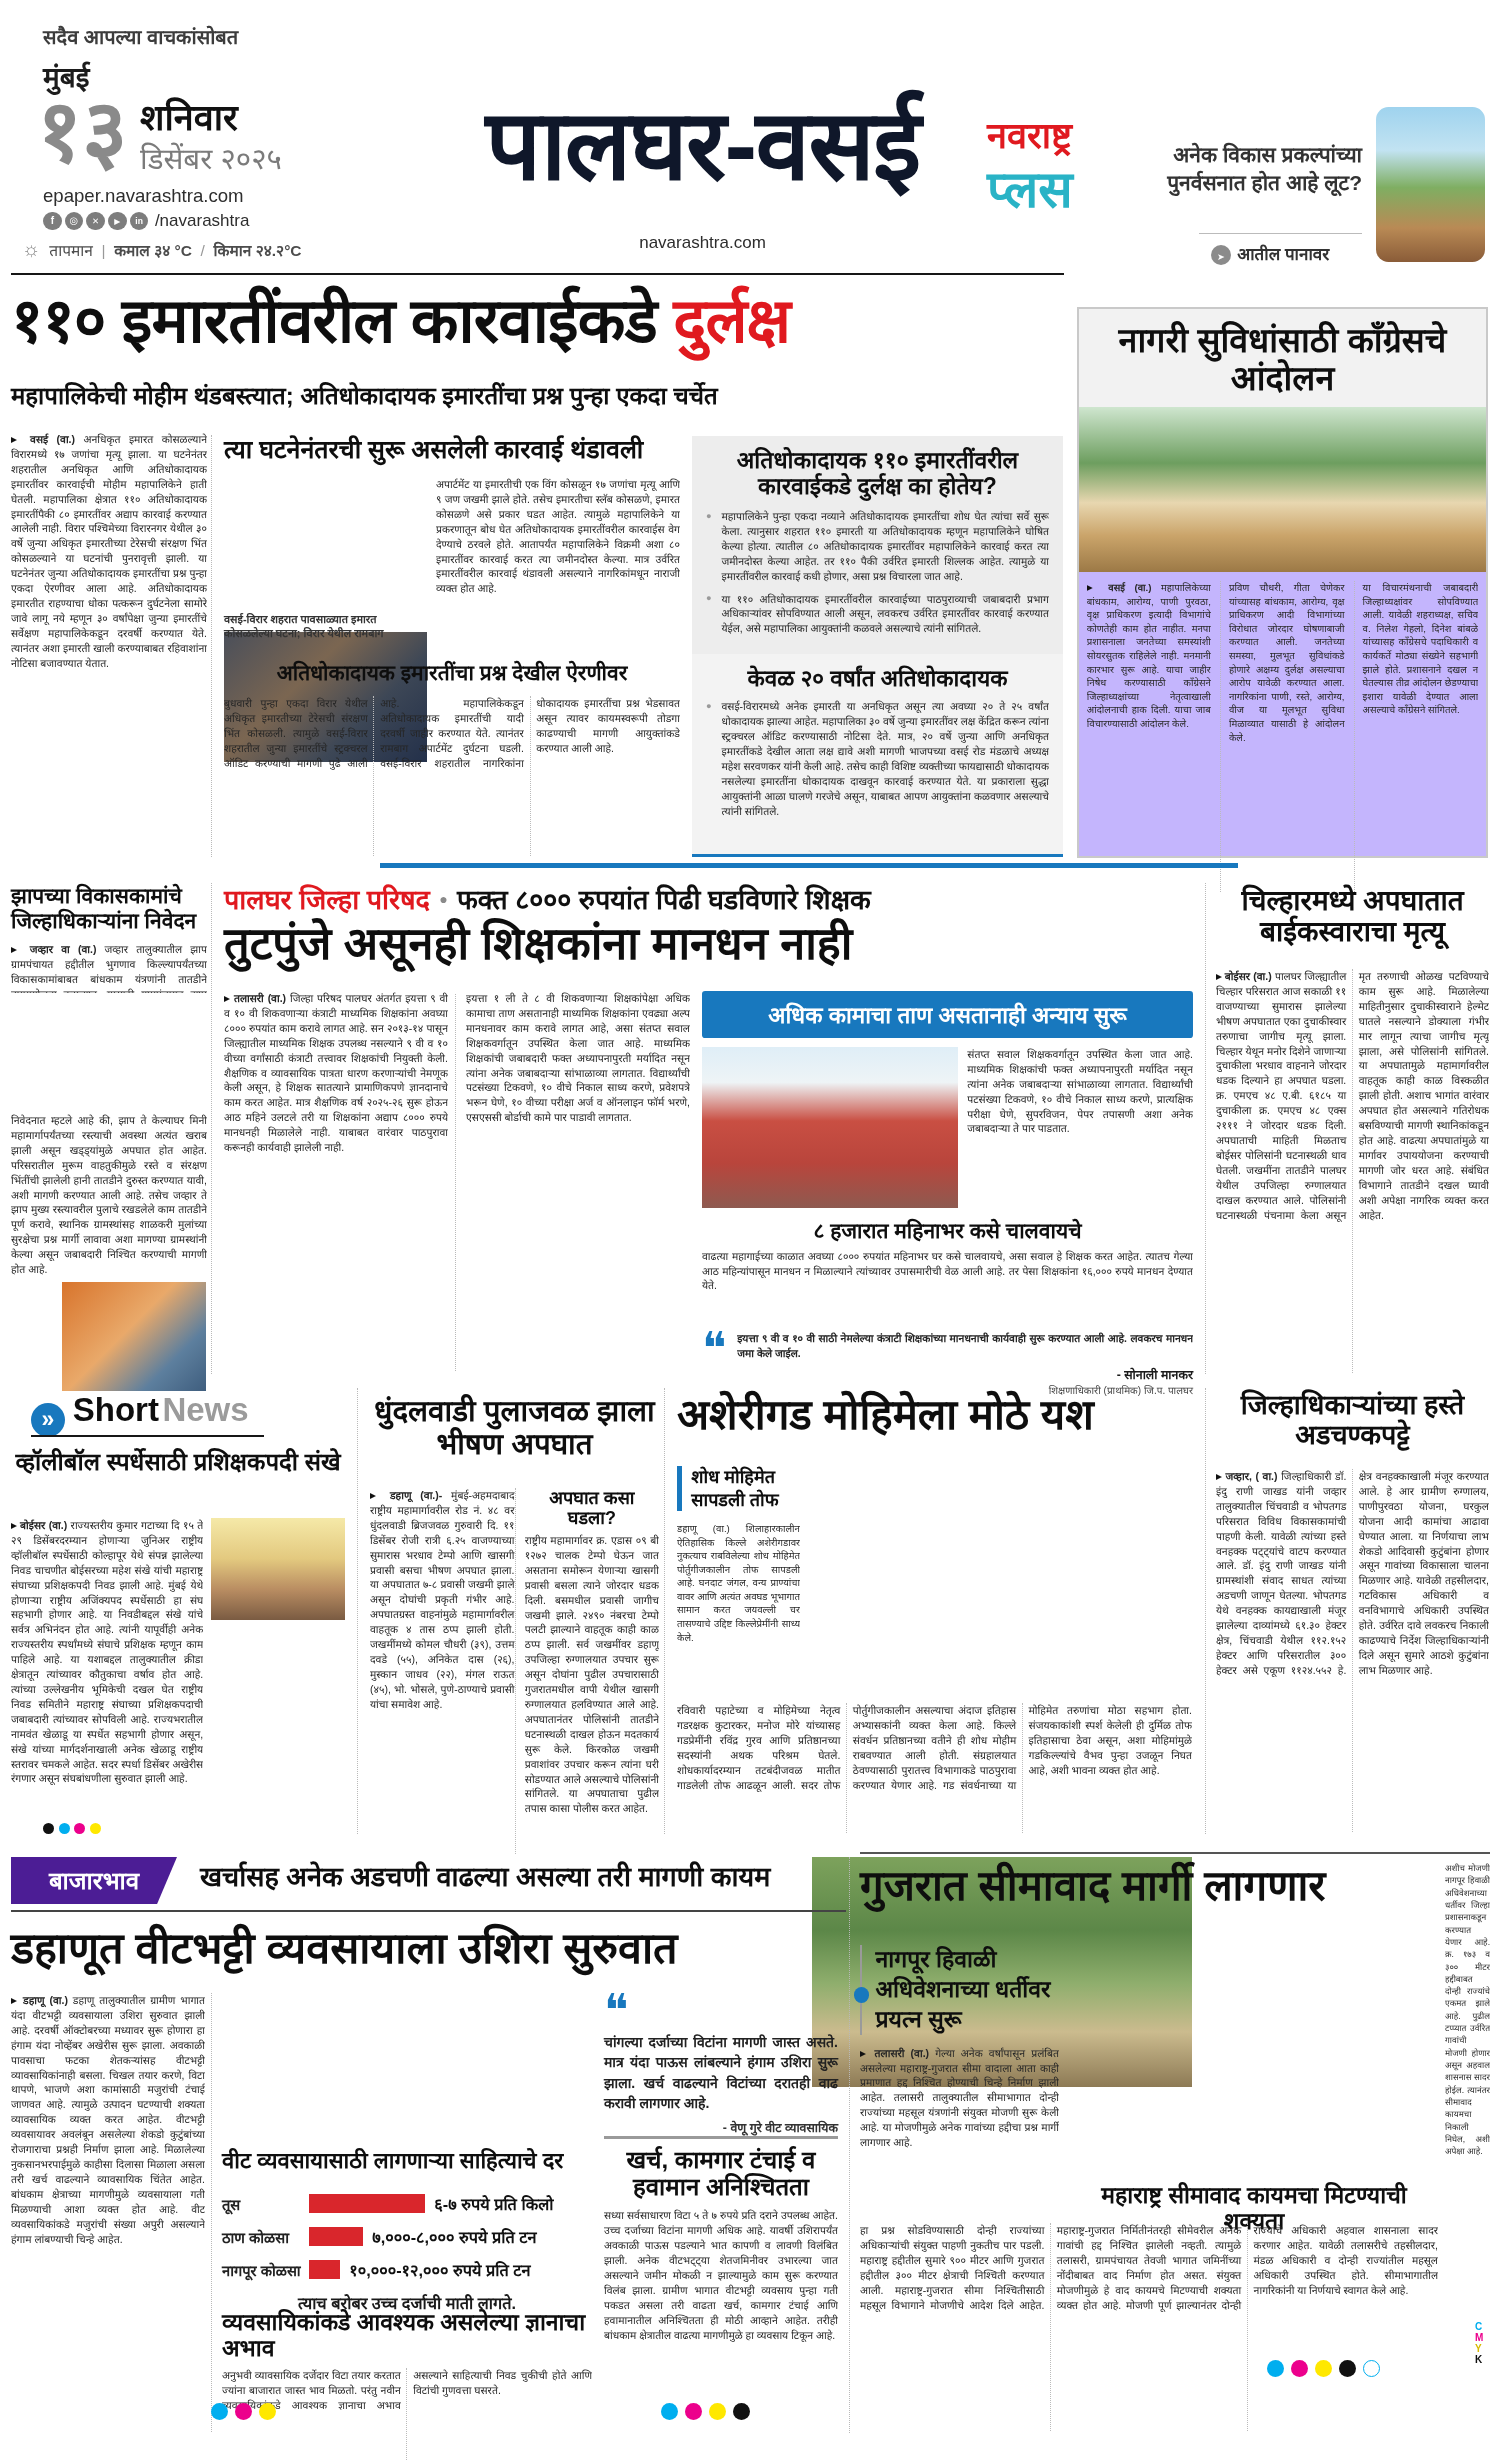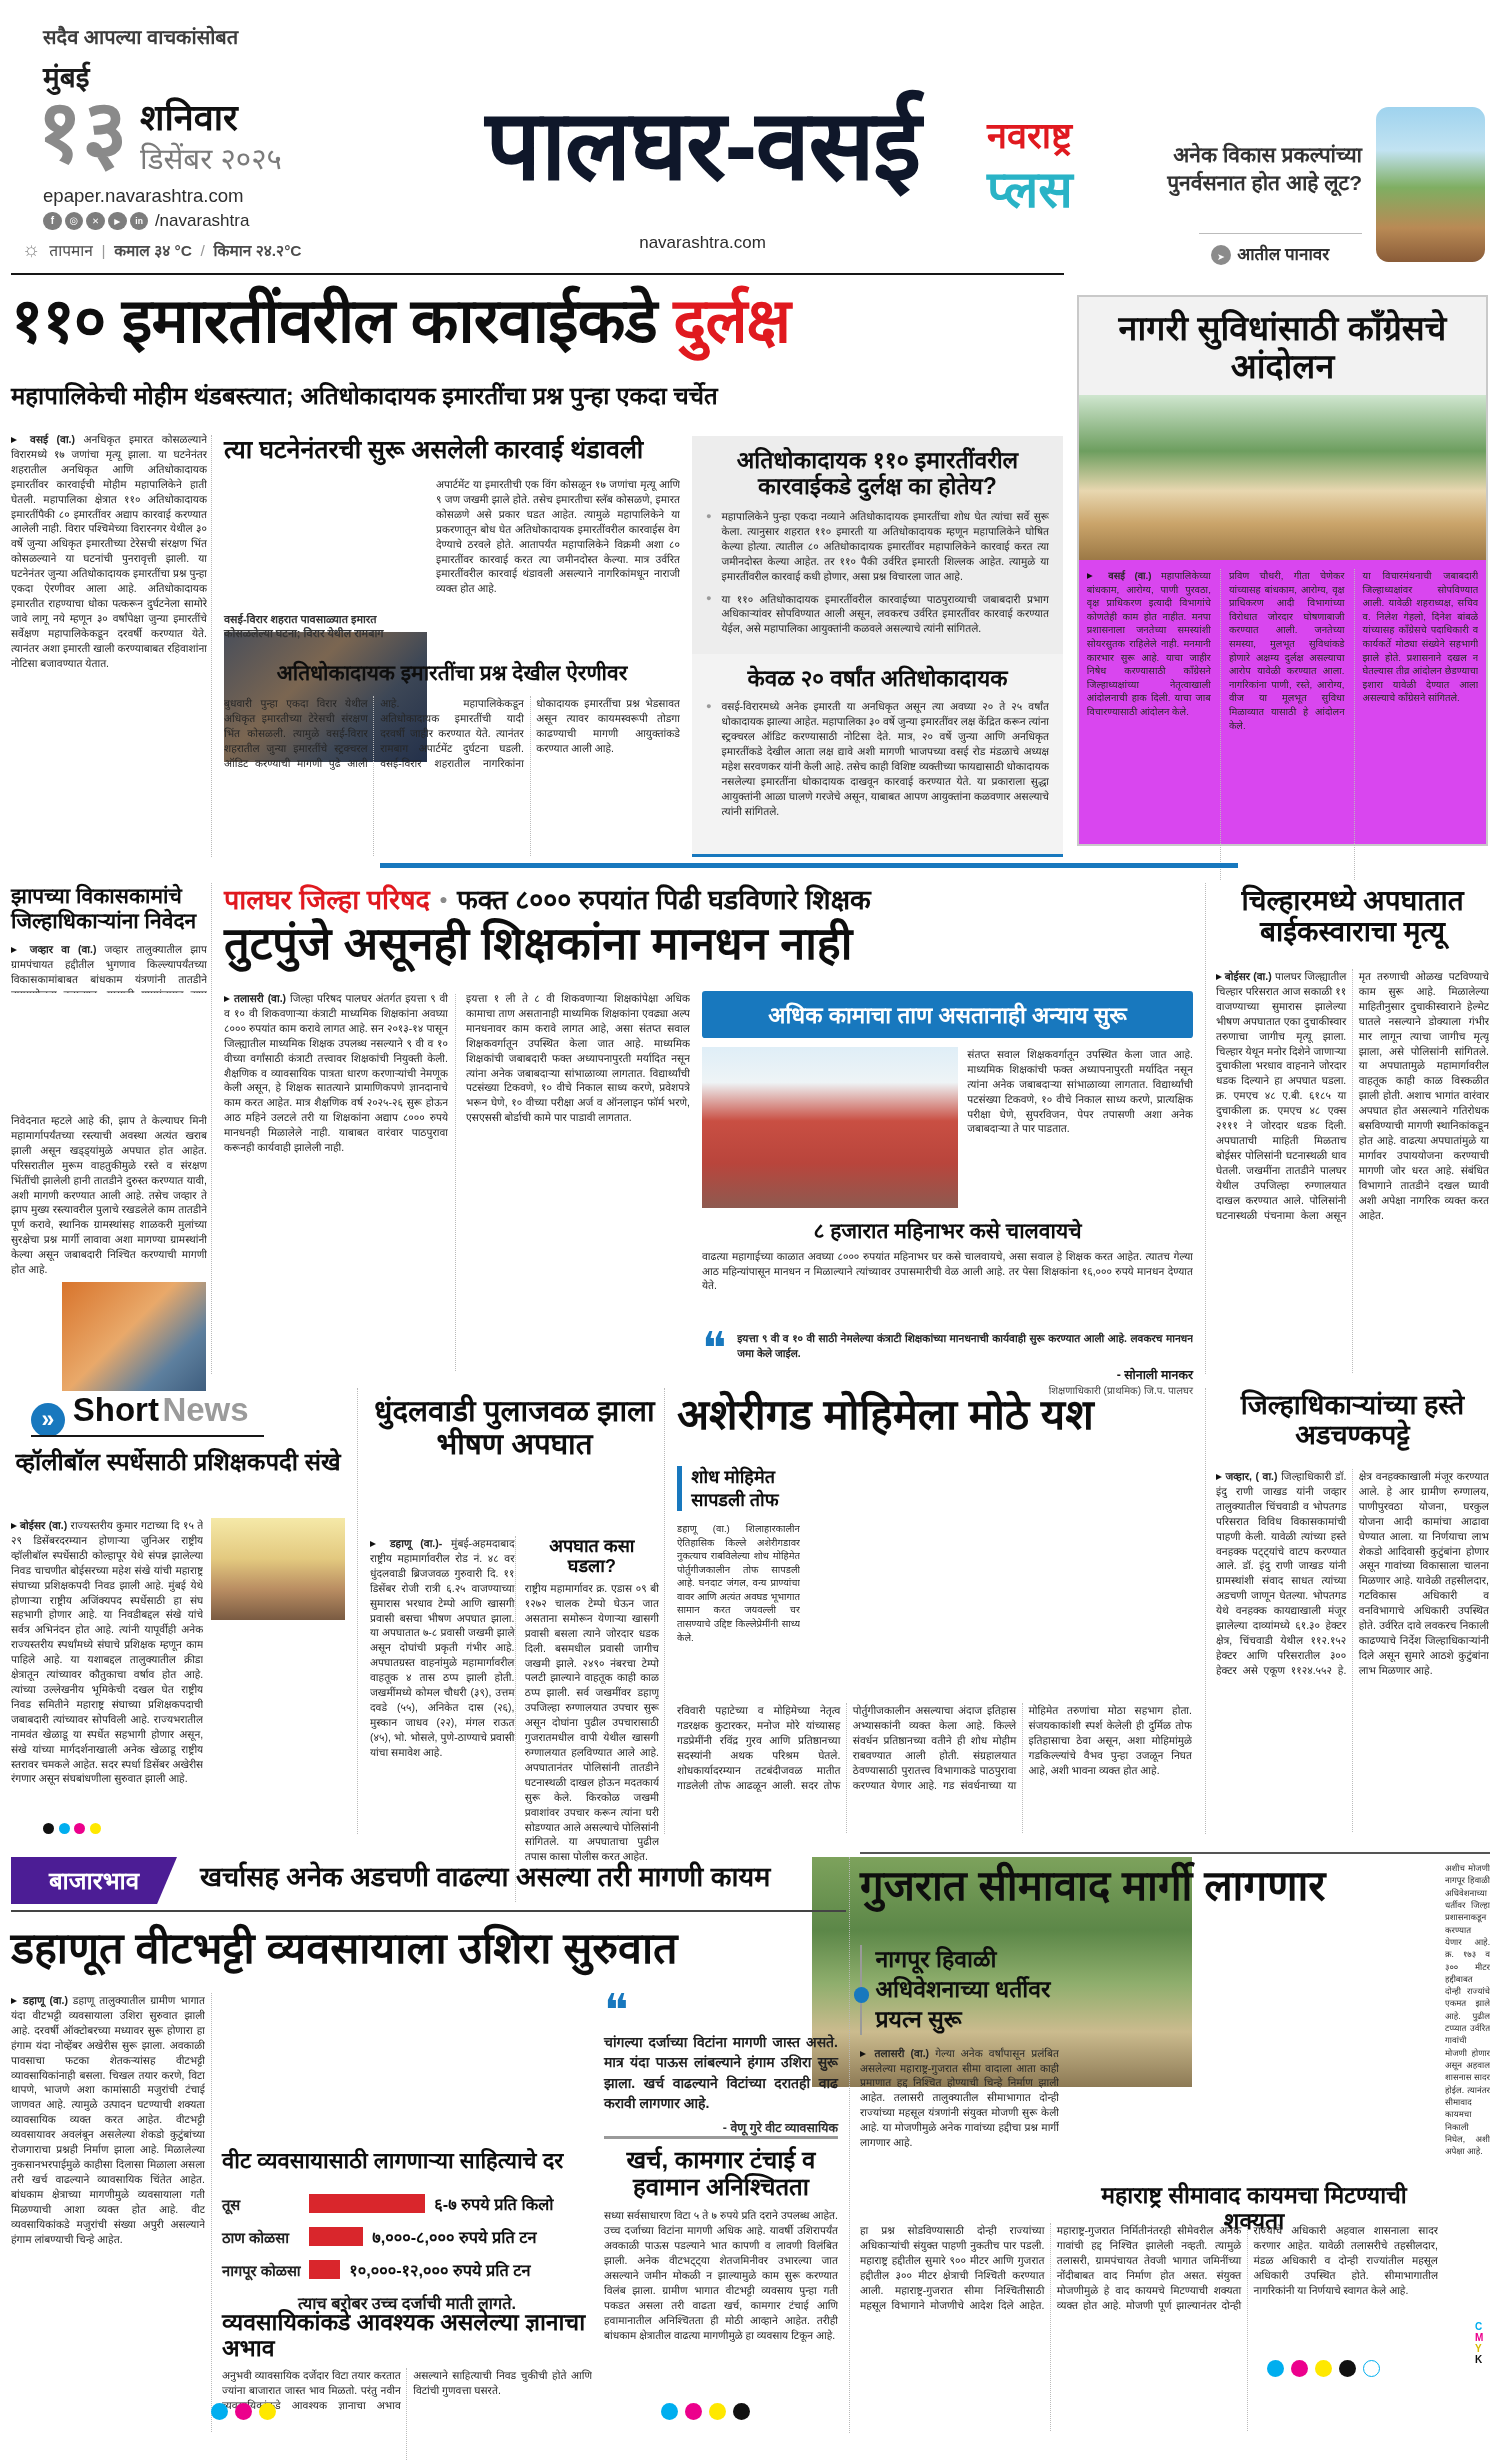--- a/index.html
+++ b/index.html
@@ -123,21 +123,21 @@
   <div class="abs graybox" style="left:692px;top:436px;width:371px">
     <div class="headline center" style="font-size:23px;margin-bottom:9.3px">अतिधोकादायक ११० इमारतींवरील कारवाईकडे दुर्लक्ष का होतेय?</div>
     <div class="bullet body-text" style="height:auto">महापालिकेने पुन्हा एकदा नव्याने अतिधोकादायक इमारतींचा शोध घेत त्यांचा सर्वे सुरू केला. त्यानुसार शहरात ११० इमारती या अतिधोकादायक म्हणून महापालिकेने घोषित केल्या होत्या. त्यातील ८० अतिधोकादायक इमारतींवर महापालिकेने कारवाई करत त्या जमीनदोस्त केल्या आहेत. तर ११० पैकी उर्वरित इमारती शिल्लक आहेत. त्यामुळे या इमारतींवरील कारवाई कधी होणार, असा प्रश्न विचारला जात आहे.</div>
     <div class="bullet body-text" style="height:auto">या ११० अतिधोकादायक इमारतींवरील कारवाईच्या पाठपुराव्याची जबाबदारी प्रभाग अधिकाऱ्यांवर सोपविण्यात आली असून, लवकरच उर्वरित इमारतींवर कारवाई करण्यात येईल, असे महापालिका आयुक्तांनी कळवले असल्याचे त्यांनी सांगितले.</div>
   </div>
   <div class="abs graybox2" style="left:692px;top:654px;width:371px;height:203px">
     <div class="headline center" style="font-size:22.5px;margin-bottom:7.8px">केवळ २० वर्षांत अतिधोकादायक</div>
     <div class="bullet body-text" style="height:147px">वसई-विरारमध्ये अनेक इमारती या अनधिकृत असून त्या अवघ्या २० ते २५ वर्षांत धोकादायक झाल्या आहेत. महापालिका ३० वर्षे जुन्या इमारतींवर लक्ष केंद्रित करून त्यांना स्ट्रक्चरल ऑडिट करण्यासाठी नोटिसा देते. मात्र, २० वर्षे जुन्या आणि अनधिकृत इमारतींकडे देखील आता लक्ष द्यावे अशी मागणी भाजपच्या वसई रोड मंडळाचे अध्यक्ष महेश सरवणकर यांनी केली आहे. तसेच काही विशिष्ट व्यक्तीच्या फायद्यासाठी धोकादायक नसलेल्या इमारतींना धोकादायक दाखवून कारवाई करण्यात येते. या प्रकाराला सुद्धा आयुक्तांनी आळा घालणे गरजेचे असून, याबाबत आपण आयुक्तांना कळवणार असल्याचे त्यांनी सांगितले.</div>
   </div>
 
-  <div class="abs" style="left:1077px;top:295px;width:411px;height:551px;border:2.3px solid #c9c9c9;background:#d946ef">
+  <div class="abs" style="left:1077px;top:307px;width:411px;height:551px;border:2.3px solid #c9c9c9;background:#c4b5fd">
     <div style="background:#f2f2f2;padding:12.4px 7.8px 9.3px">
       <div class="headline center" style="font-size:34px">नागरी सुविधांसाठी काँग्रेसचे आंदोलन</div>
     </div>
     <div class="photo ph-rally" style="width:100%;height:165px"></div>
     <div style="display:flex;gap:9.3px;padding:9.3px 7.8px">
       <div class="small-text" style="width:33%;height:311px">
         <span class="dateline">वसई (वा.)</span>
         <span>महापालिकेच्या बांधकाम, आरोग्य, पाणी पुरवठा, वृक्ष प्राधिकरण इत्यादी विभागांचे कोणतेही काम होत नाहीत. मनपा प्रशासनाला जनतेच्या समस्यांशी सोयरसुतक राहिलेले नाही. मनमानी कारभार सुरू आहे. याचा जाहीर निषेध करण्यासाठी काँग्रेसने जिल्हाध्यक्षांच्या नेतृत्वाखाली आंदोलनाची हाक दिली. याचा जाब विचारण्यासाठी आंदोलन केले.</span>
       </div>
       <div class="small-text" style="width:33%;height:311px;border-left:0.8px dotted #bbb;padding-left:7.8px">प्रविण चौधरी, गीता चेणेकर यांच्यासह बांधकाम, आरोग्य, वृक्ष प्राधिकरण आदी विभागांच्या विरोधात जोरदार घोषणाबाजी करण्यात आली. जनतेच्या समस्या, मुलभूत सुविधांकडे होणारे अक्षम्य दुर्लक्ष असल्याचा आरोप यावेळी करण्यात आला. नागरिकांना पाणी, रस्ते, आरोग्य, वीज या मूलभूत सुविधा मिळाव्यात यासाठी हे आंदोलन केले.</div>
@@ -207,21 +207,21 @@
       <span>राज्यस्तरीय कुमार गटाच्या दि १५ ते २९ डिसेंबरदरम्यान होणाऱ्या जुनिअर राष्ट्रीय व्हॉलीबॉल स्पर्धेसाठी कोल्हापूर येथे संपन्न झालेल्या निवड चाचणीत बोईसरच्या महेश संखे यांची महाराष्ट्र संघाच्या प्रशिक्षकपदी निवड झाली आहे. मुंबई येथे होणाऱ्या राष्ट्रीय अजिंक्यपद स्पर्धेसाठी हा संघ सहभागी होणार आहे. या निवडीबद्दल संखे यांचे सर्वत्र अभिनंदन होत आहे. त्यांनी यापूर्वीही अनेक राज्यस्तरीय स्पर्धांमध्ये संघाचे प्रशिक्षक म्हणून काम पाहिले आहे. या यशाबद्दल तालुक्यातील क्रीडा क्षेत्रातून त्यांच्यावर कौतुकाचा वर्षाव होत आहे. त्यांच्या उल्लेखनीय भूमिकेची दखल घेत राष्ट्रीय निवड समितीने महाराष्ट्र संघाच्या प्रशिक्षकपदाची जबाबदारी त्यांच्यावर सोपविली आहे. राज्यभरातील नामवंत खेळाडू या स्पर्धेत सहभागी होणार असून, संखे यांच्या मार्गदर्शनाखाली अनेक खेळाडू राष्ट्रीय स्तरावर चमकले आहेत. सदर स्पर्धा डिसेंबर अखेरीस रंगणार असून संघबांधणीला सुरुवात झाली आहे.</span>
     </div>
   </div>
   <div class="abs" style="left:43px;top:1823px">
     <span class="dot sm k"></span><span class="dot sm c"></span><span class="dot sm m"></span><span class="dot sm y"></span>
   </div>
 
   <div class="vdot" style="left:357px;top:1388px;height:446px"></div>
 
   <div class="abs headline center" style="left:370px;top:1394px;width:289px;font-size:29.5px">धुंदलवाडी पुलाजवळ झाला भीषण अपघात</div>
-  <div class="abs" style="left:370px;top:1536px;width:289px;display:flex;">
+  <div class="abs" style="left:370px;top:1488px;width:289px;display:flex;">
     <div style="width:50%">
       <div class="body-text" style="height:346px">
         <span class="dateline">डहाणू (वा.)-</span>
         <span>मुंबई-अहमदाबाद राष्ट्रीय महामार्गावरील रोड नं. ४८ वर धुंदलवाडी ब्रिजजवळ गुरुवारी दि. ११ डिसेंबर रोजी रात्री ६.२५ वाजण्याच्या सुमारास भरधाव टेम्पो आणि खासगी प्रवासी बसचा भीषण अपघात झाला. या अपघातात ७-८ प्रवासी जखमी झाले असून दोघांची प्रकृती गंभीर आहे. अपघातग्रस्त वाहनांमुळे महामार्गावरील वाहतूक ४ तास ठप्प झाली होती. जखमींमध्ये कोमल चौधरी (३९), उत्तम दवडे (५५), अनिकेत दास (२६), मुस्कान जाधव (२२), मंगल राऊत (४५), भो. भोसले, पुणे-ठाण्याचे प्रवासी यांचा समावेश आहे.</span>
       </div>
     </div>
     <div style="width:50%;border-left:0.8px dotted #bbb;padding-left:9.3px">
       <div class="headline center" style="font-size:18px;margin-bottom:4.7px">अपघात कसा घडला?</div>
       <div class="body-text" style="height:321px">राष्ट्रीय महामार्गावर क्र. एडास ०९ बी १२७२ चालक टेम्पो घेऊन जात असताना समोरून येणाऱ्या खासगी प्रवासी बसला त्याने जोरदार धडक दिली. बसमधील प्रवासी जागीच जखमी झाले. २४९० नंबरचा टेम्पो पलटी झाल्याने वाहतूक काही काळ ठप्प झाली. सर्व जखमींवर डहाणू उपजिल्हा रुग्णालयात उपचार सुरू असून दोघांना पुढील उपचारासाठी गुजरातमधील वापी येथील खासगी रुग्णालयात हलविण्यात आले आहे. अपघातानंतर पोलिसांनी तातडीने घटनास्थळी दाखल होऊन मदतकार्य सुरू केले. किरकोळ जखमी प्रवाशांवर उपचार करून त्यांना घरी सोडण्यात आले असल्याचे पोलिसांनी सांगितले. या अपघाताचा पुढील तपास कासा पोलीस करत आहेत.</div>
     </div>

